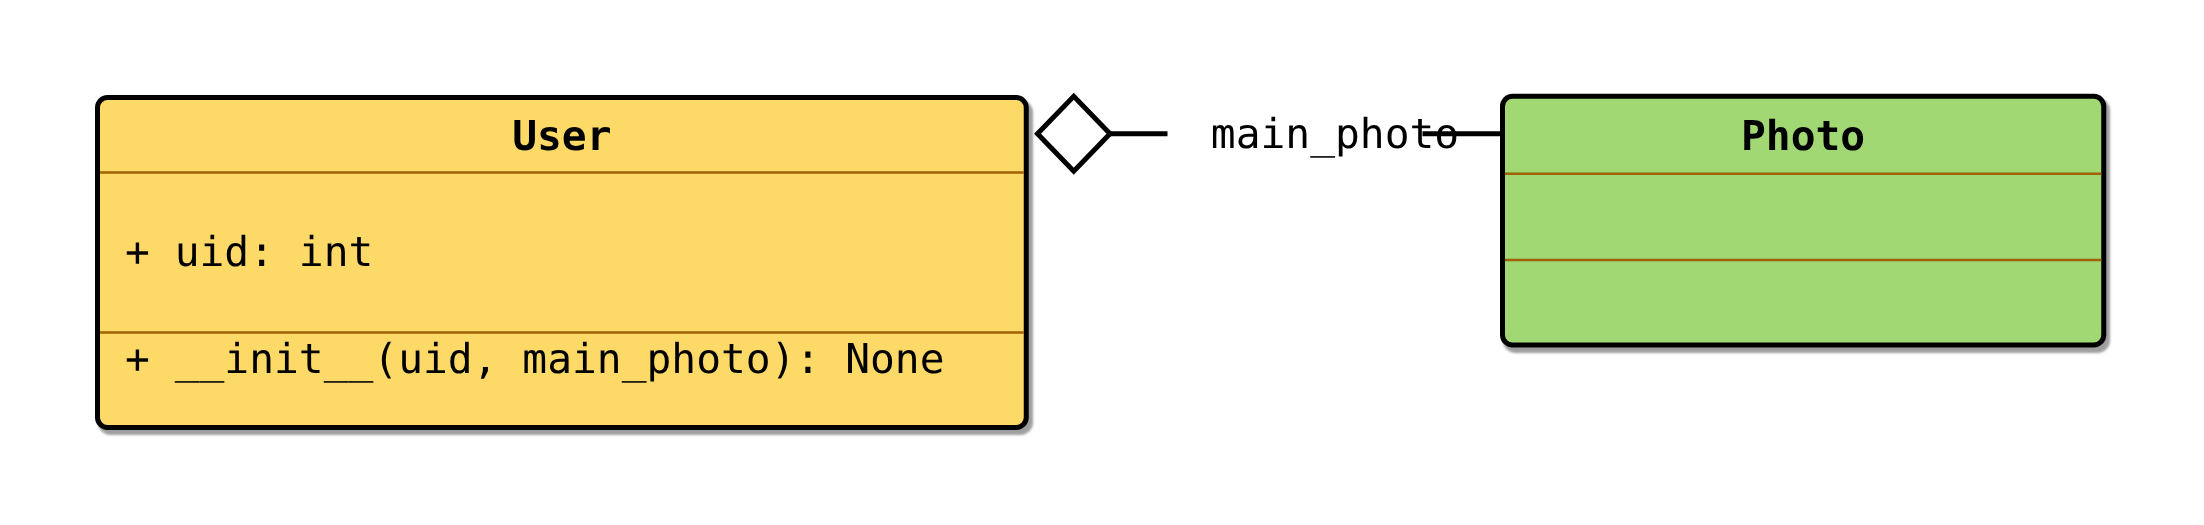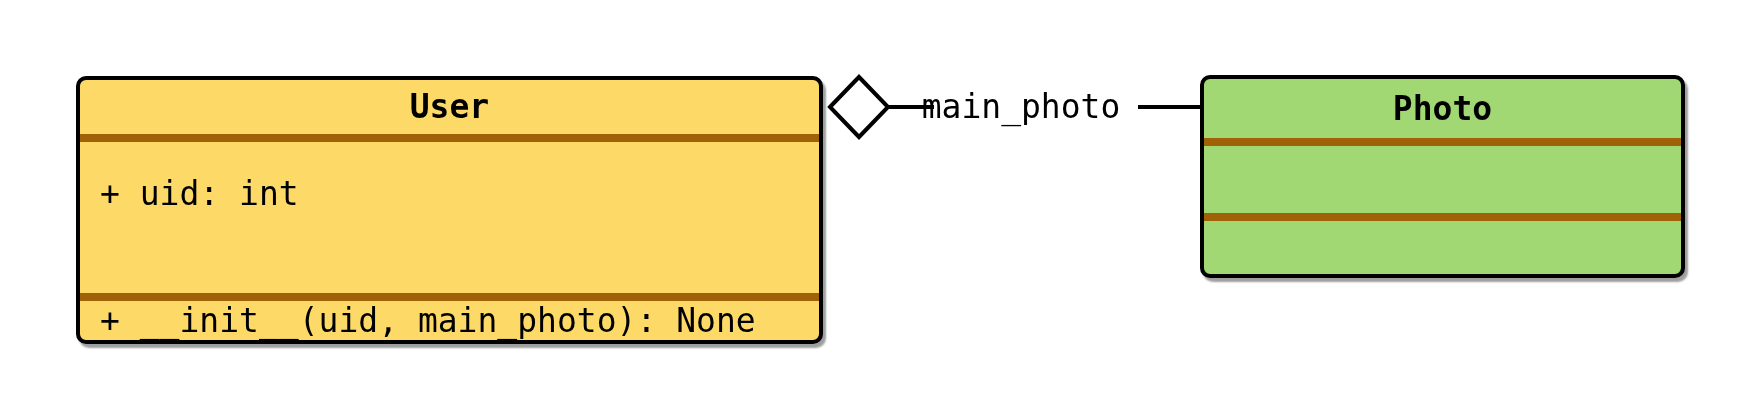--- a/index.html
+++ b/index.html
@@ -26,56 +26,56 @@
     left: 76px; top: 76px;
     width: 747px; height: 268px;
     background: #fdd968;
   }
   .uml-class.photo {
     left: 1200px; top: 75px;
     width: 485px; height: 203px;
     background: #a1d873;
   }
   .compartment { box-sizing: content-box; }
-  .compartment.divided { border-bottom: 8px solid #a16207; }
+  .compartment.divided { border-bottom: 2px solid #a16207; }
   .title-compartment {
     display: flex;
     align-items: center;
     justify-content: center;
     font-weight: bold;
   }
   .user .title-compartment { height: 57px; }
   .photo .title-compartment { height: 59px; }
   .attrs-compartment {
     height: 126px;
     display: flex;
     flex-direction: column;
+    justify-content: center;
     padding-left: 20px;
-    margin-top: 33px;
   }
   .attrs-compartment .attr-line { line-height: 38px; white-space: pre; }
   .methods-compartment {
     flex: 1;
     display: flex;
-    align-items: flex-end;
+    align-items: flex-start;
     padding-left: 20px;
     white-space: pre;
   }
   .photo .mid-compartment { height: 67px; }
   .photo .bottom-compartment { flex: 1; }
   .bold { font-weight: bold; }
   .connector-svg {
     position: absolute;
     left: 0; top: 0;
     width: 1763px; height: 420px;
     pointer-events: none;
   }
   .edge-label {
     position: absolute;
-    left: 918px;
+    left: 965px;
     top: 88px;
     width: 206px;
     line-height: 38px;
     text-align: center;
     white-space: pre;
   }
 </style>
 </head>
 <body>
 

